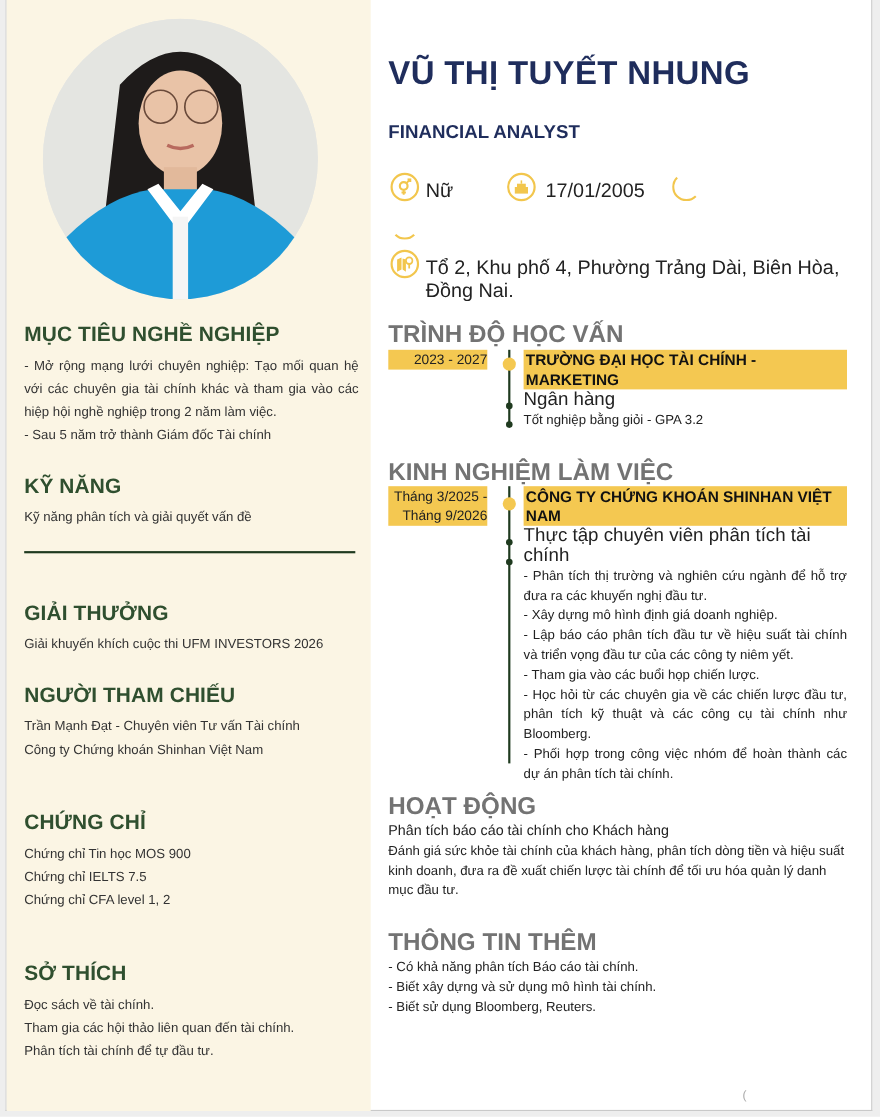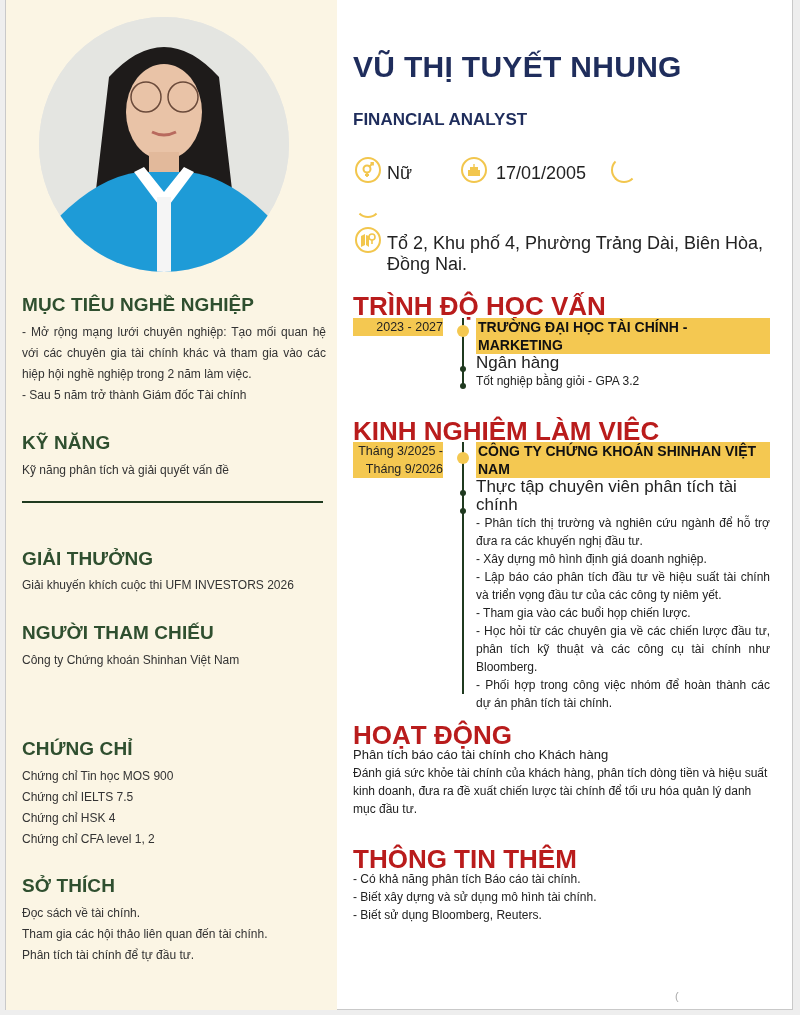--- a/index.html
+++ b/index.html
@@ -28,21 +28,21 @@
   .name { position: absolute; left: 16px; top: 50px; font-size: 30px; font-weight: bold; color: #1f2d5c; letter-spacing: 0.3px; }
   .title { position: absolute; left: 16px; top: 110px; font-size: 17px; font-weight: bold; color: #1f2d5c; }
   .icon-c {
     position: absolute; width: 26px; height: 26px; border: 2px solid #f2c64d; border-radius: 50%;
     display: flex; align-items: center; justify-content: center; color: #f2c64d; font-size: 13px; font-weight: bold; background: #fff;
   }
   .icon-c svg { width: 16px; height: 16px; }
   .partial-top { border-color: transparent; border-bottom-color: #f2c64d; }
   .partial-bot { border-color: transparent; border-bottom-color: #f2c64d; }
   .info-txt { position: absolute; font-size: 18px; color: #222; }
-  .main-h { position: absolute; left: 16px; font-size: 26px; font-weight: bold; color: #b91c1c; }
+  .main-h { position: absolute; left: 16px; font-size: 22px; font-weight: bold; color: #737373; }
   .date-box {
     position: absolute; left: 16px; width: 90px; background: #f4c851; font-size: 12.5px; color: #222; text-align: right; line-height: 18px;
   }
   .tl-line { position: absolute; left: 125px; width: 2px; background: #1f3a1f; }
   .tl-dot-big { position: absolute; left: 120px; width: 12px; height: 12px; border-radius: 50%; background: #f4c851; }
   .tl-dot { position: absolute; left: 123px; width: 6px; height: 6px; border-radius: 50%; background: #1f3a1f; }
   .org-box {
     position: absolute; left: 139px; width: 294px; background: #f4c851; font-size: 14px; font-weight: bold; color: #111; line-height: 18px; padding-left: 2px;
   }
   .tl-text { position: absolute; left: 139px; width: 294px; font-size: 12px; color: #222; line-height: 18px; }
@@ -84,28 +84,28 @@
 
     <div class="divider"></div>
 
     <div class="side-h" style="top:548px">GIẢI THƯỞNG</div>
     <div class="side-p" style="top:575px">
       <div>Giải khuyến khích cuộc thi UFM INVESTORS 2026</div>
     </div>
 
     <div class="side-h" style="top:622px">NGƯỜI THAM CHIẾU</div>
     <div class="side-p" style="top:650px">
+      <div>Trần Mạnh Đạt - Chuyên viên Tư vấn Tài chính</div>
       <div>Công ty Chứng khoán Shinhan Việt Nam</div>
     </div>
 
     <div class="side-h" style="top:738px">CHỨNG CHỈ</div>
     <div class="side-p" style="top:766px">
       <div>Chứng chỉ Tin học MOS 900</div>
       <div>Chứng chỉ IELTS 7.5</div>
-      <div>Chứng chỉ HSK 4</div>
       <div>Chứng chỉ CFA level 1, 2</div>
     </div>
 
     <div class="side-h" style="top:875px">SỞ THÍCH</div>
     <div class="side-p" style="top:903px">
       <div>Đọc sách về tài chính.</div>
       <div>Tham gia các hội thảo liên quan đến tài chính.</div>
       <div>Phân tích tài chính để tự đầu tư.</div>
     </div>
   </div>

